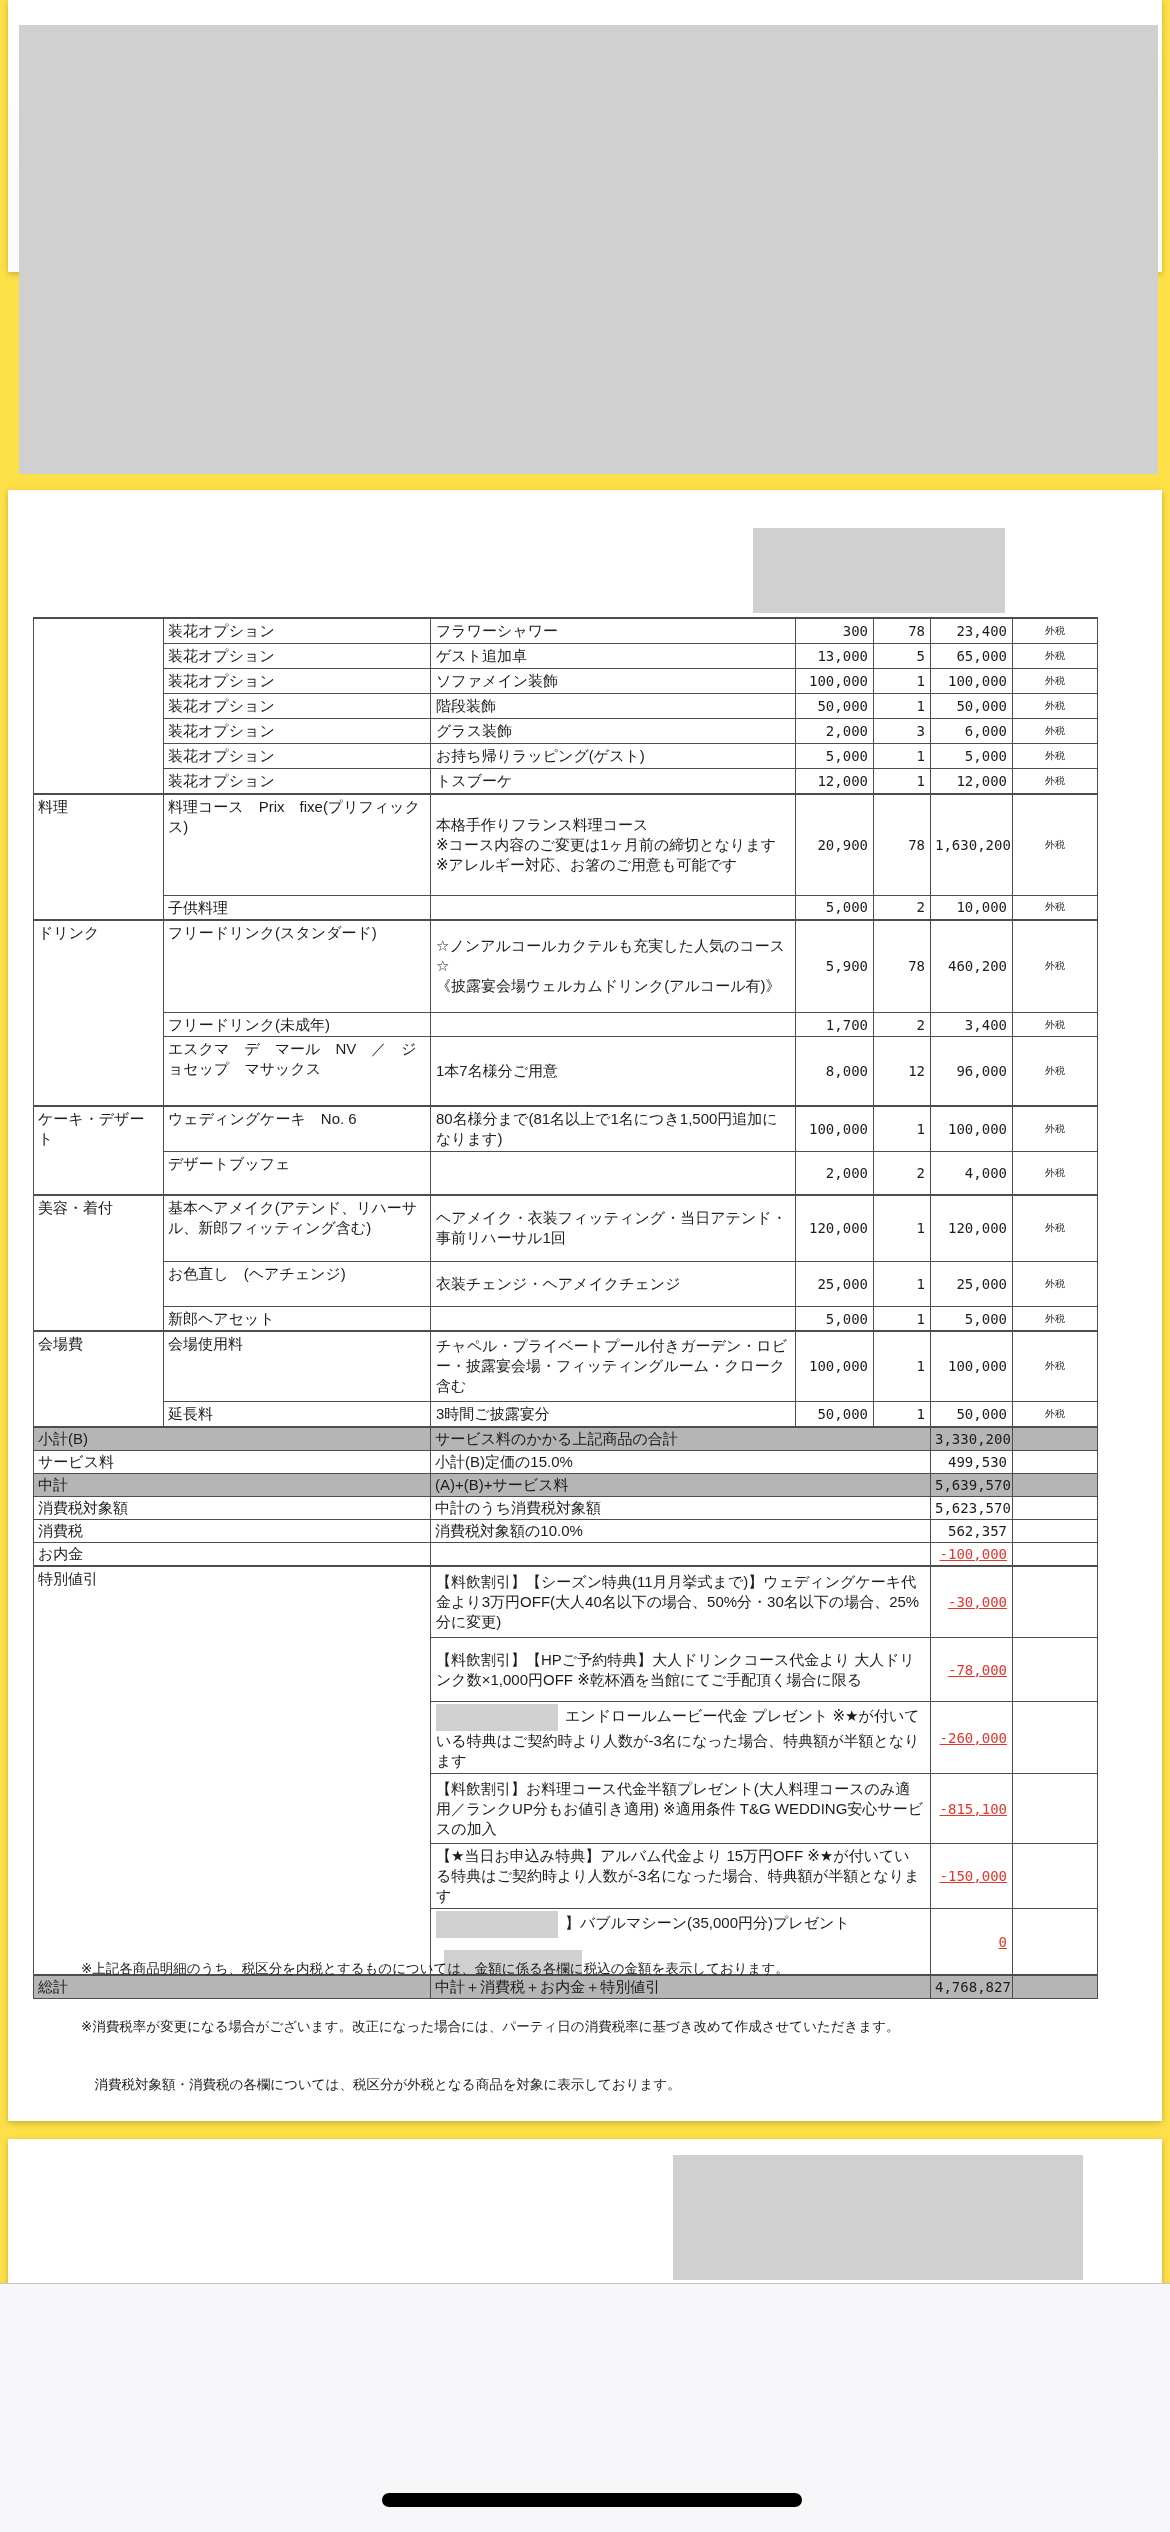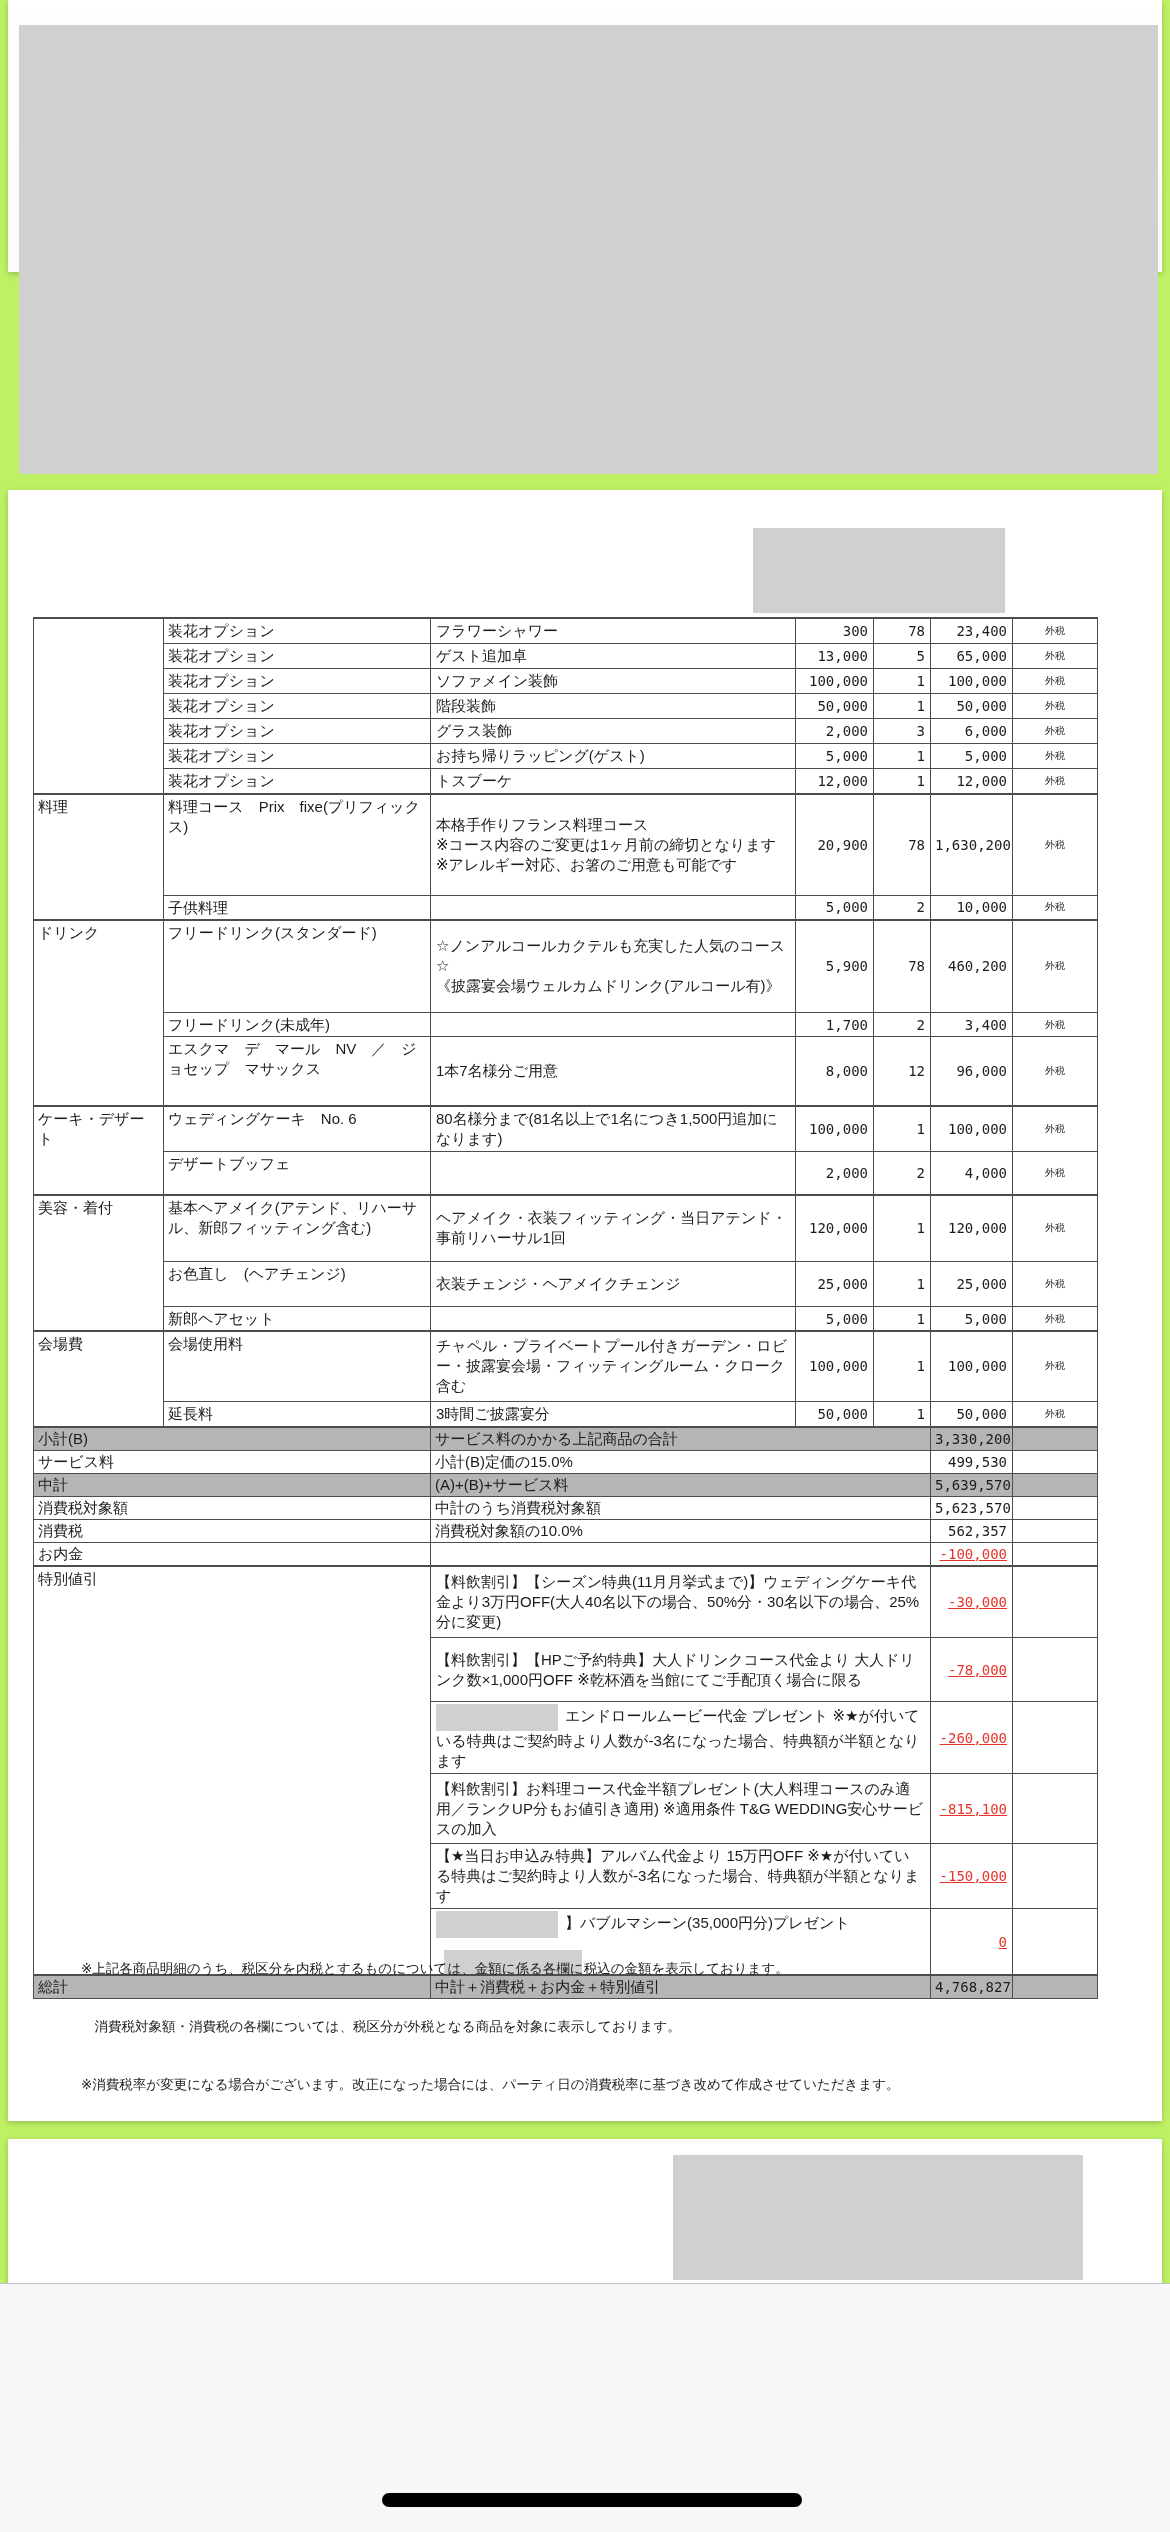--- a/index.html
+++ b/index.html
@@ -1,16 +1,16 @@
 <!DOCTYPE html>
 <html><head>
 <meta charset="utf-8">
 <style>
   html,body{margin:0;padding:0;background:#ebebf0;}
-  #screen{position:relative;width:1170px;height:2532px;background:#bef264;overflow:hidden;
+  #screen{position:relative;width:1170px;height:2532px;background:#fde047;overflow:hidden;
           font-family:"Liberation Sans","DejaVu Sans",sans-serif;color:#1c1c1c;}
   .page{position:absolute;left:8px;width:1154px;background:#fff;box-shadow:0 2px 6px rgba(0,0,0,.22);}
   #page1{top:0;height:272px;background:linear-gradient(#ffffff,#fbfbfc);}
   #page2{top:490px;height:1631px;}
   #page3{top:2139px;height:170px;}
   .redaction{position:absolute;background:#d0d0d0;}
   #redactionA{left:19px;top:25px;width:1139px;height:449px;}
   #redactionB{left:753px;top:528px;width:252px;height:85px;}
   #redactionC{left:673px;top:2155px;width:410px;height:125px;}
 
@@ -294,22 +294,22 @@
           <td class="" colspan="2">総計</td>
           <td class="" colspan="3">中計＋消費税＋お内金＋特別値引</td>
           <td class="num">4,768,827</td>
           <td class="tax"></td>
         </tr>
       </tbody>
   </table>
 
   <div id="notes">
     <div class="note">※上記各商品明細のうち、税区分を内税とするものについては、金額に係る各欄に税込の金額を表示しております。</div>
+    <div class="note">※消費税率が変更になる場合がございます。改正になった場合には、パーティ日の消費税率に基づき改めて作成させていただきます。</div>
     <div class="note">　消費税対象額・消費税の各欄については、税区分が外税となる商品を対象に表示しております。</div>
-    <div class="note">※消費税率が変更になる場合がございます。改正になった場合には、パーティ日の消費税率に基づき改めて作成させていただきます。</div>
   </div>
 
   <div class="page" id="page3"></div>
   <div class="redaction" id="redactionC"></div>
 
   <div id="toolbar">
     
     
     
     

